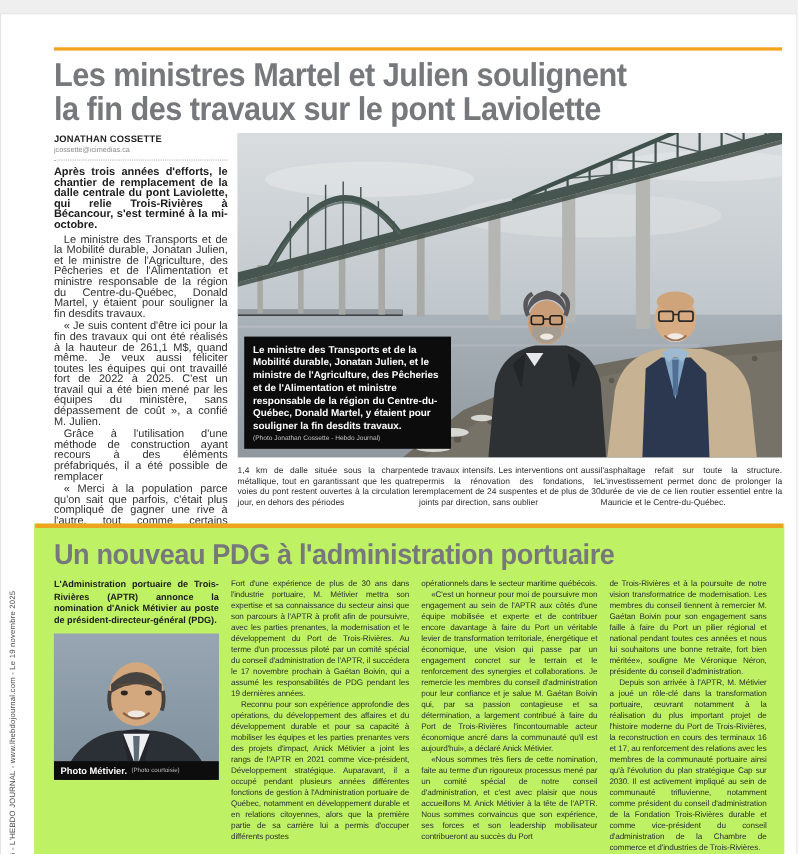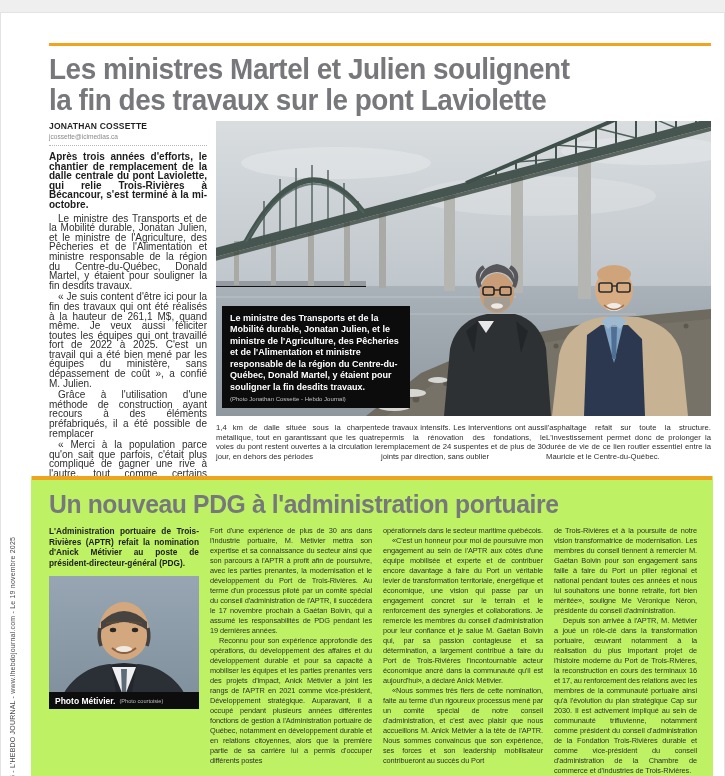--- a/index.html
+++ b/index.html
@@ -217,21 +217,21 @@
 
   <div class="a2">
     <div class="a2-bar"></div>
     <div class="edge-text">6 - L'HEBDO JOURNAL - www.lhebdojournal.com - Le 19 novembre 2025</div>
     <div class="a2-inner">
       <h2>
         <span>Un nouveau PDG à l'administration portuaire</span>
       </h2>
       <div class="a2-cols">
         <div class="c1">
-          <p class="lead2">L'Administration portuaire de Trois-Rivières (APTR) refait la nomination d'Anick Métivier au poste de président-directeur-général (PDG).</p>
+          <p class="lead2">L'Administration portuaire de Trois-Rivières (APTR) annonce la nomination d'Anick Métivier au poste de président-directeur-général (PDG).</p>
           <div class="portrait">
             <svg width="150" height="133" viewBox="0 0 150 133" preserveAspectRatio="xMidYMid slice">
               <defs>
                 <linearGradient id="pbg" x1="0" y1="0" x2="0" y2="1">
                   <stop offset="0" stop-color="#97a6b2"></stop>
                     <stop offset="1" stop-color="#7e8e9b"></stop>
                 </linearGradient>
               </defs>
               <rect width="150" height="133" fill="url(#pbg)"></rect>
               <path d="M8,133 C18,101 42,89 75,87 C108,89 132,101 142,133 Z" fill="#23262c"></path>

